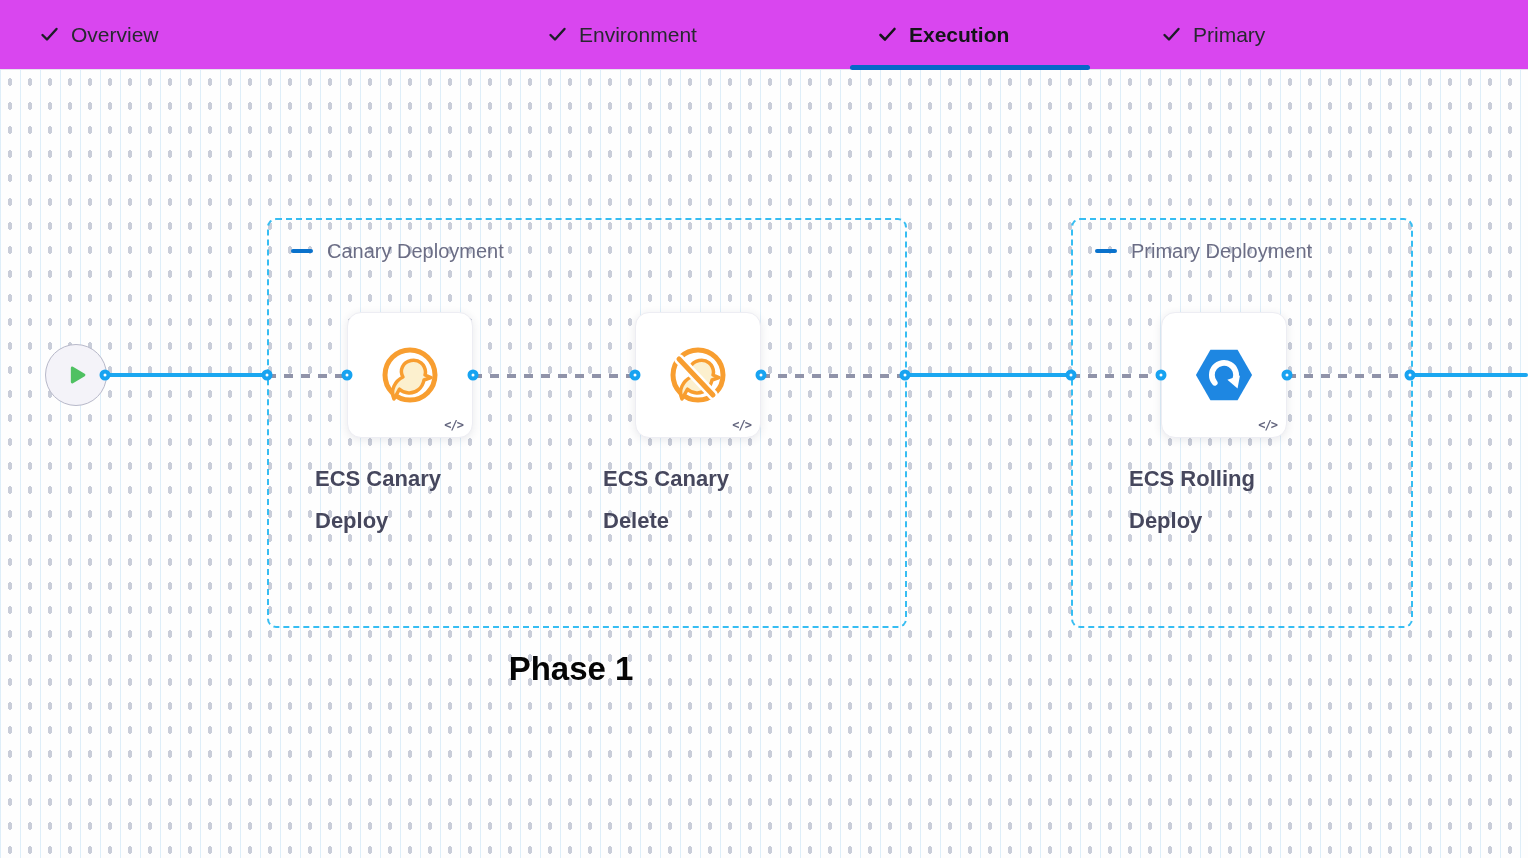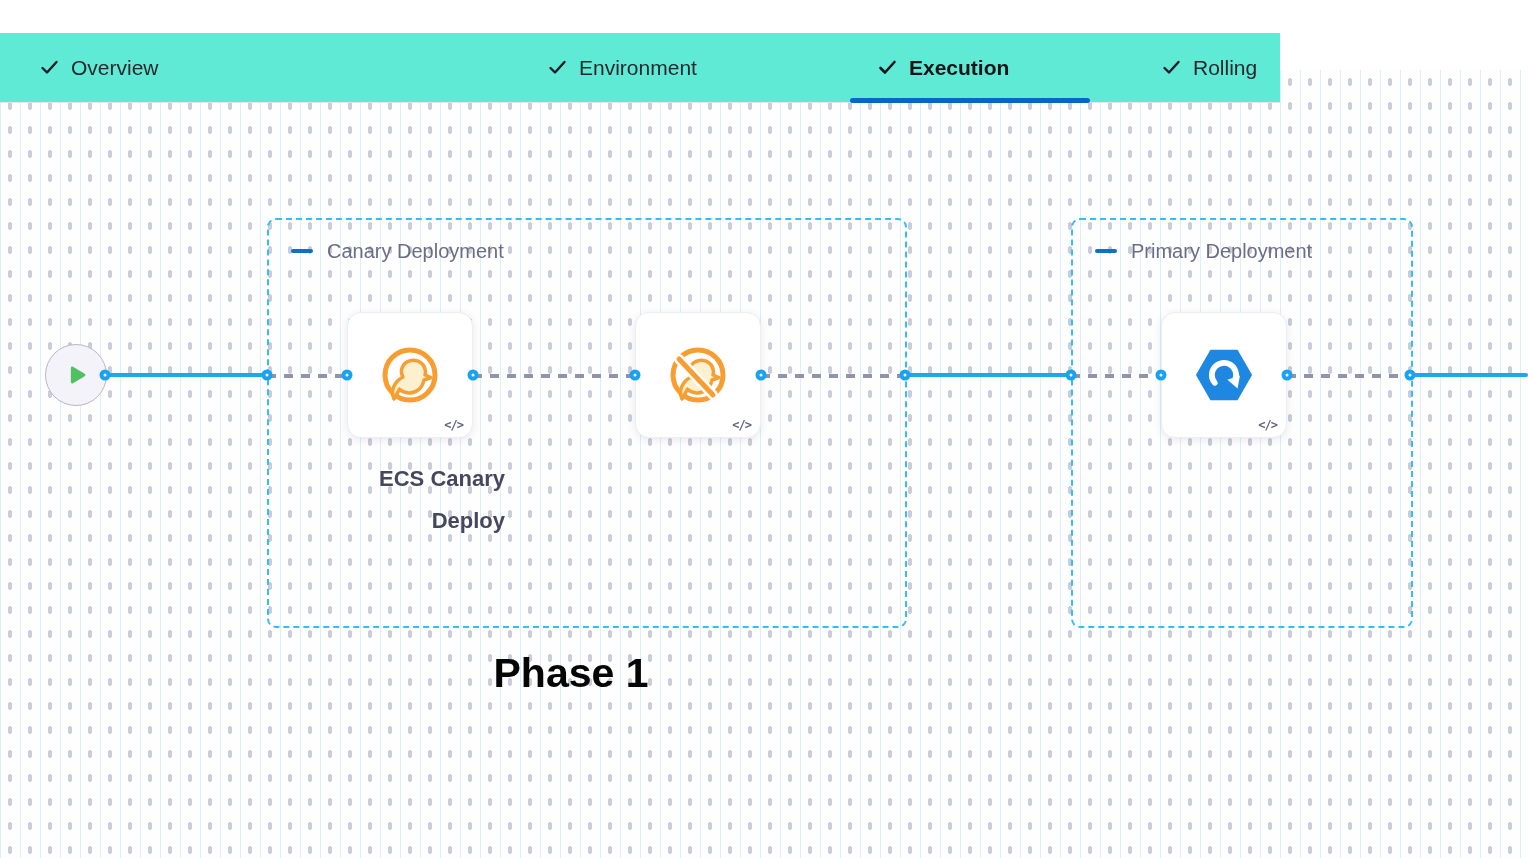--- a/index.html
+++ b/index.html
@@ -1,21 +1,21 @@
 <!DOCTYPE html>
 <html><head>
 <meta charset="utf-8">
 <style>
   * { margin:0; padding:0; box-sizing:border-box; }
   html,body { width:1528px; height:858px; overflow:hidden;
     font-family:"Liberation Sans", sans-serif; background:#fff; position:relative; }
 
   
-  .header { position:absolute; top:0; left:0; width:1280px; height:70px;
-    background:#5eead4; border-bottom:1px solid #e4e5ec; z-index:10;margin-top:33px; }
+  .header { position:absolute; top:0; left:0; width:1528px; height:70px;
+    background:#d946ef; border-bottom:1px solid #e4e5ec; z-index:10; }
   .tab { position:absolute; top:0; height:69px; display:flex; align-items:center;
     gap:12px; font-size:21px; color:#27282f; font-weight:500; cursor:pointer; }
   .tab.active { font-weight:700; color:#141419;gap:12px; }
   .tab .chk { width:19px; height:19px; flex:0 0 auto; }
   .tab-underline { position:absolute; left:850px; top:65px; width:240px; height:5px;
     border-radius:3px; background:#0667c9; z-index:11; }
 
   
   .canvas { position:absolute; top:70px; left:0; width:1528px; height:788px;
     background-color:#fefefe;
@@ -46,24 +46,24 @@
   .start-node { position:absolute; left:45px; top:274px; width:62px; height:62px;
     border-radius:50%; background:#f4f3f9; border:1.5px solid #b7b8c9;
     display:flex; align-items:center; justify-content:center; z-index:3; }
   .card { position:absolute; top:242px; width:126px; height:126px; background:#fff;
     border:1px solid #ededf3; border-radius:14px;
     box-shadow:0 2px 8px rgba(40,50,80,0.10);
     display:flex; align-items:center; justify-content:center; z-index:3; cursor:pointer; }
   .code-glyph { position:absolute; right:9px; bottom:5px; font-size:12px; font-weight:700;
     color:#63657e; letter-spacing:-1px; font-family:"DejaVu Sans Mono", monospace; }
 
-  .step-label { position:absolute; top:388px; width:190px; text-align:right;
+  .step-label { position:absolute; top:388px; width:190px; text-align:left;
     font-size:22px; font-weight:600; color:#46475d; line-height:42px; z-index:3; }
   .phase-label { position:absolute; top:580px; width:320px; text-align:center;
-    font-size:41px; font-weight:700; color:#050505; z-index:3; }
+    font-size:33px; font-weight:700; color:#050505; z-index:3; }
 </style>
 </head>
 <body>
 
 <div class="header">
   <div class="tab" style="left:40px">
     <svg class="chk" viewBox="0 0 19 19">
         <path d="M2.5 10 L7 14.5 L16.5 4" fill="none" stroke="#1c1d26" stroke-width="2.4" stroke-linecap="round" stroke-linejoin="round"></path>
       </svg>
     <span>Overview</span>
@@ -77,21 +77,21 @@
   <div class="tab active" style="left:878px">
     <svg class="chk" viewBox="0 0 19 19">
         <path d="M2.5 10 L7 14.5 L16.5 4" fill="none" stroke="#141419" stroke-width="2.6" stroke-linecap="round" stroke-linejoin="round"></path>
       </svg>
     <span>Execution</span>
   </div>
   <div class="tab" style="left:1162px">
     <svg class="chk" viewBox="0 0 19 19">
         <path d="M2.5 10 L7 14.5 L16.5 4" fill="none" stroke="#1c1d26" stroke-width="2.4" stroke-linecap="round" stroke-linejoin="round"></path>
       </svg>
-    <span>Rolling</span>
+    <span>Primary</span>
   </div>
   <div class="tab-underline"></div>
 </div>
 
 <div class="canvas">
 
   <div class="group-box" style="left:267px; top:148px; width:640px; height:410px;">
     <div class="group-head">
       <span class="minus-btn">
           <span class="minus-bar"></span>
@@ -156,16 +156,18 @@
   <div class="port" style="left:473px;"></div>
   <div class="port" style="left:635px;"></div>
   <div class="port" style="left:761px;"></div>
   <div class="port" style="left:905px;"></div>
   <div class="port" style="left:1071px;"></div>
   <div class="port" style="left:1161px;"></div>
   <div class="port" style="left:1287px;"></div>
   <div class="port" style="left:1410px;"></div>
 
   <div class="step-label" style="left:315px;">ECS Canary Deploy</div>
+  <div class="step-label" style="left:603px;">ECS Canary Delete</div>
+  <div class="step-label" style="left:1129px;">ECS Rolling Deploy</div>
 
   <div class="phase-label" style="left:411px;">Phase 1</div>
 
 </div>
 
 </body></html>

